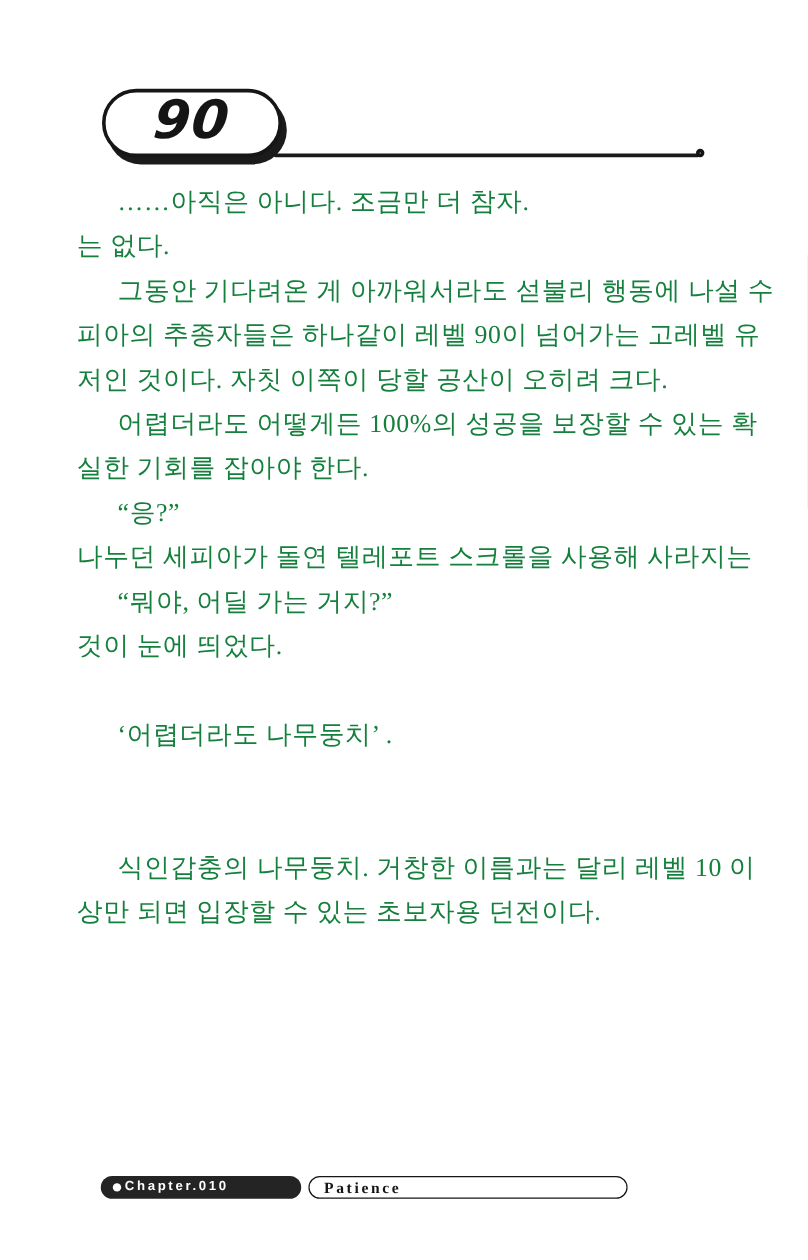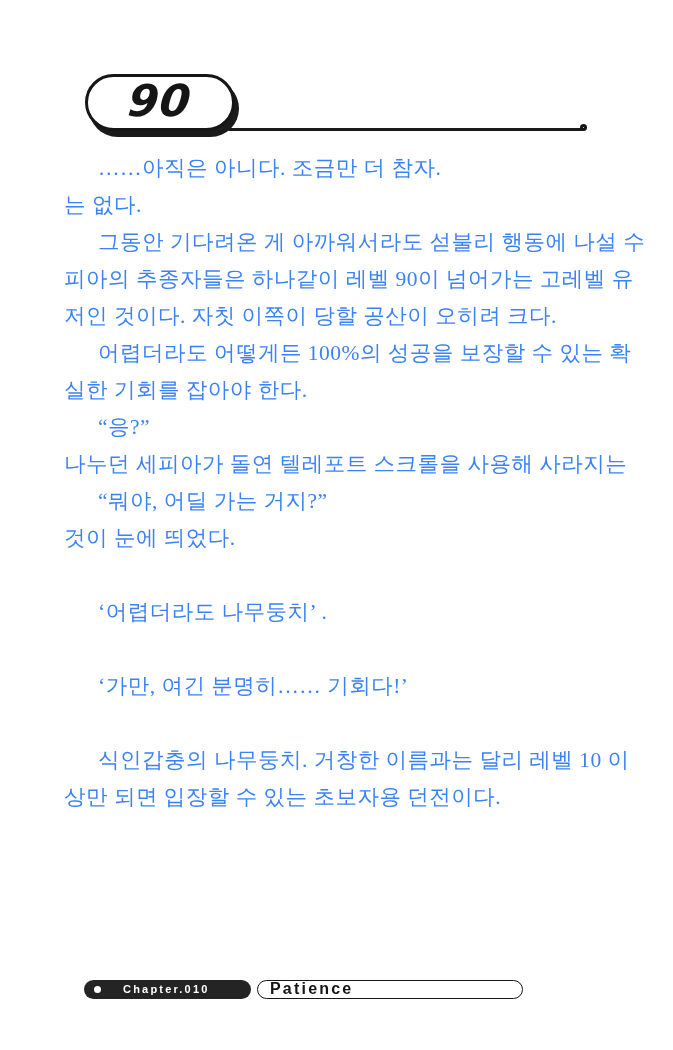--- a/index.html
+++ b/index.html
@@ -55,36 +55,36 @@
   }
 
   
   .body-text {
     position: absolute;
     left: 64px; top: 150px;
     width: 530px;
     font-size: 21.5px;
     line-height: 37px;
     letter-spacing: 0.5px;
-    color: #3b82f6;
+    color: #15803d;
   }
   .line { white-space: nowrap; }
   .line.indent { padding-left: 34px; }
   .line.blank { height: 37px; }
 
   
   .footer-chapter-pill {
     position: absolute;
     left: 84px; top: 980px;
     width: 167px; height: 19px;
     background: #242424;
     border-radius: 10px;
     display: flex; align-items: center;
     padding: 0 10px;
-    gap: 22px;
+    gap: 3px;
   }
   .footer-dot {
     width: 7px; height: 7px;
     background: #ffffff;
     border-radius: 50%;
     flex: 0 0 auto;
   }
   .footer-chapter-label {
     color: #ffffff;
     font-family: "Liberation Sans", "DejaVu Sans", sans-serif;
@@ -99,22 +99,22 @@
     left: 257px; top: 980px;
     width: 266px; height: 19px;
     background: #ffffff;
     border: 1.5px solid #161616;
     border-radius: 10px;
     display: flex; align-items: center;
     padding: 0 12px;
   }
   .footer-title-label {
     color: #161616;
-    font-family: Liberation Sans, sans-serif;
-    font-size: 16px;
+    font-family: Liberation Serif, serif;
+    font-size: 13px;
     font-weight: bold;
     letter-spacing: 2.2px;
     line-height: 1;
     padding-bottom: 1px;
   }
 </style>
 </head>
 <body>
 
 <div class="page">
@@ -133,21 +133,20 @@
       <div class="line">저인 것이다. 자칫 이쪽이 당할 공산이 오히려 크다.</div>
       <div class="line indent">어렵더라도 어떻게든 100%의 성공을 보장할 수 있는 확</div>
       <div class="line">실한 기회를 잡아야 한다.</div>
       <div class="line indent">“응?”</div>
       <div class="line">나누던 세피아가 돌연 텔레포트 스크롤을 사용해 사라지는</div>
       <div class="line indent">“뭐야, 어딜 가는 거지?”</div>
       <div class="line">것이 눈에 띄었다.</div>
       <div class="line blank"></div>
       <div class="line indent">‘어렵더라도 나무둥치’ .</div>
       <div class="line blank"></div>
-      <div class="line indent">‘가만, 여긴 분명히…… 기회다!’</div>
       <div class="line blank"></div>
       <div class="line indent">식인갑충의 나무둥치. 거창한 이름과는 달리 레벨 10 이</div>
       <div class="line">상만 되면 입장할 수 있는 초보자용 던전이다.</div>
     </div>
 
   <div class="footer-chapter-pill">
     <span class="footer-dot"></span>
     <span class="footer-chapter-label">Chapter.010</span>
   </div>
   <div class="footer-title-pill">

